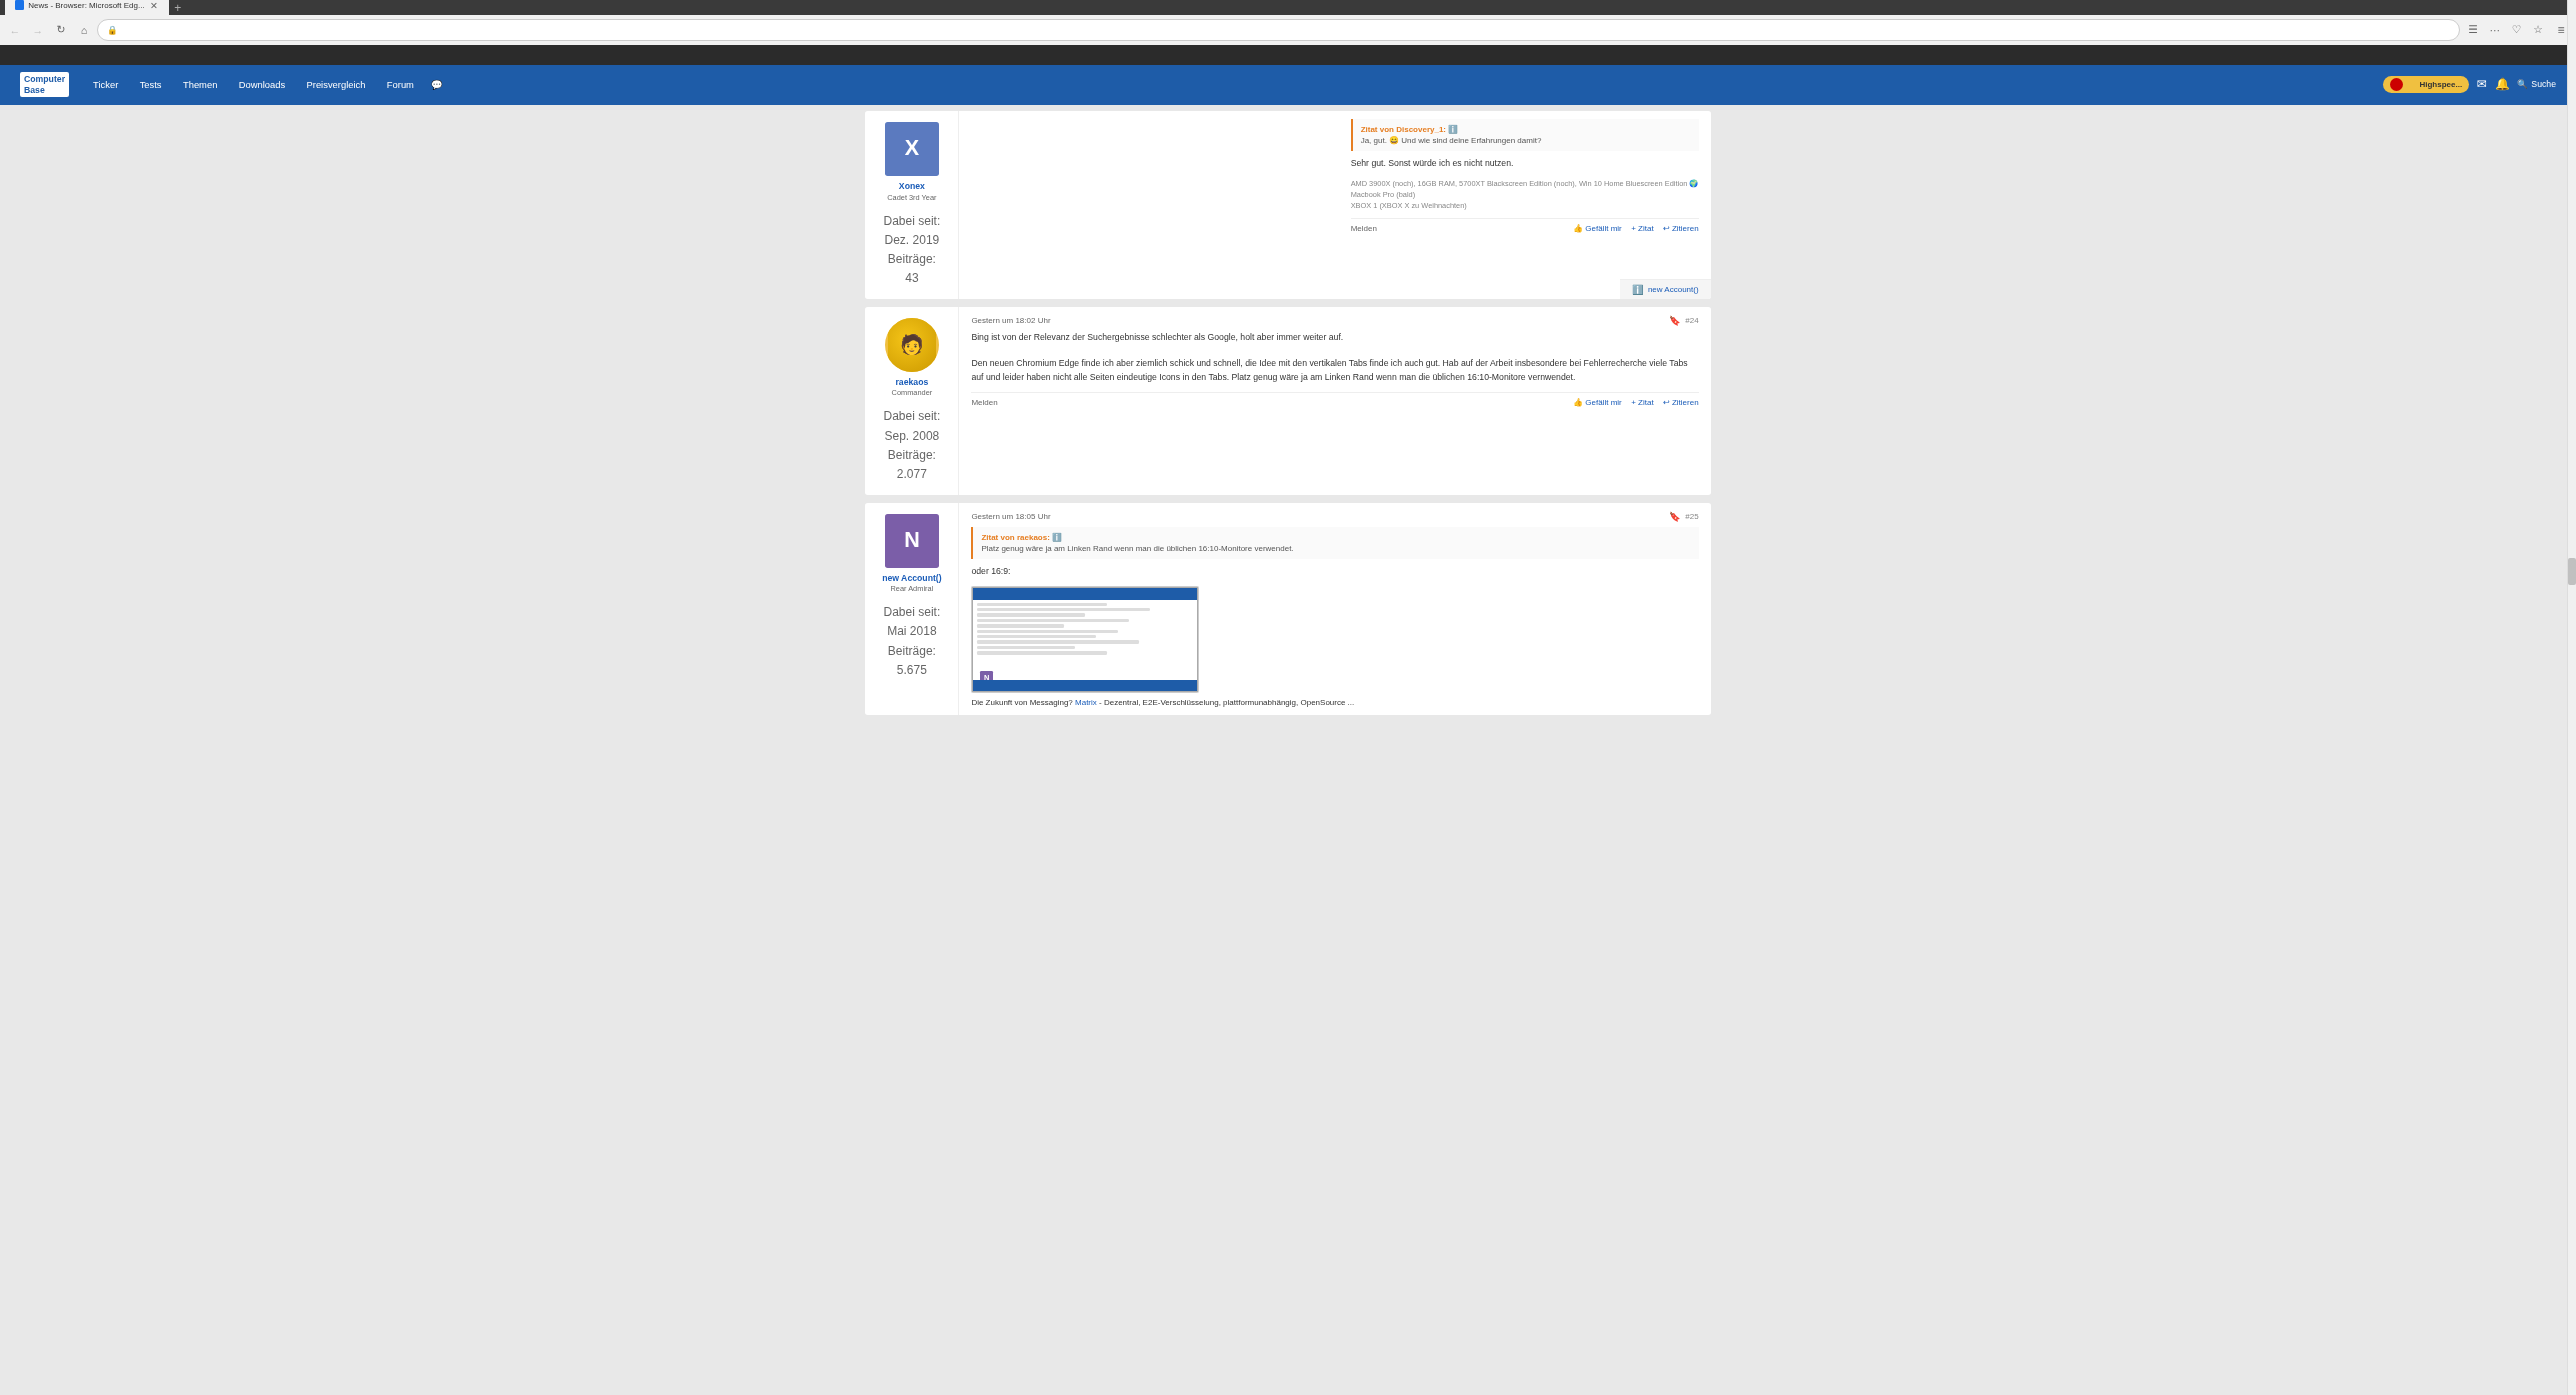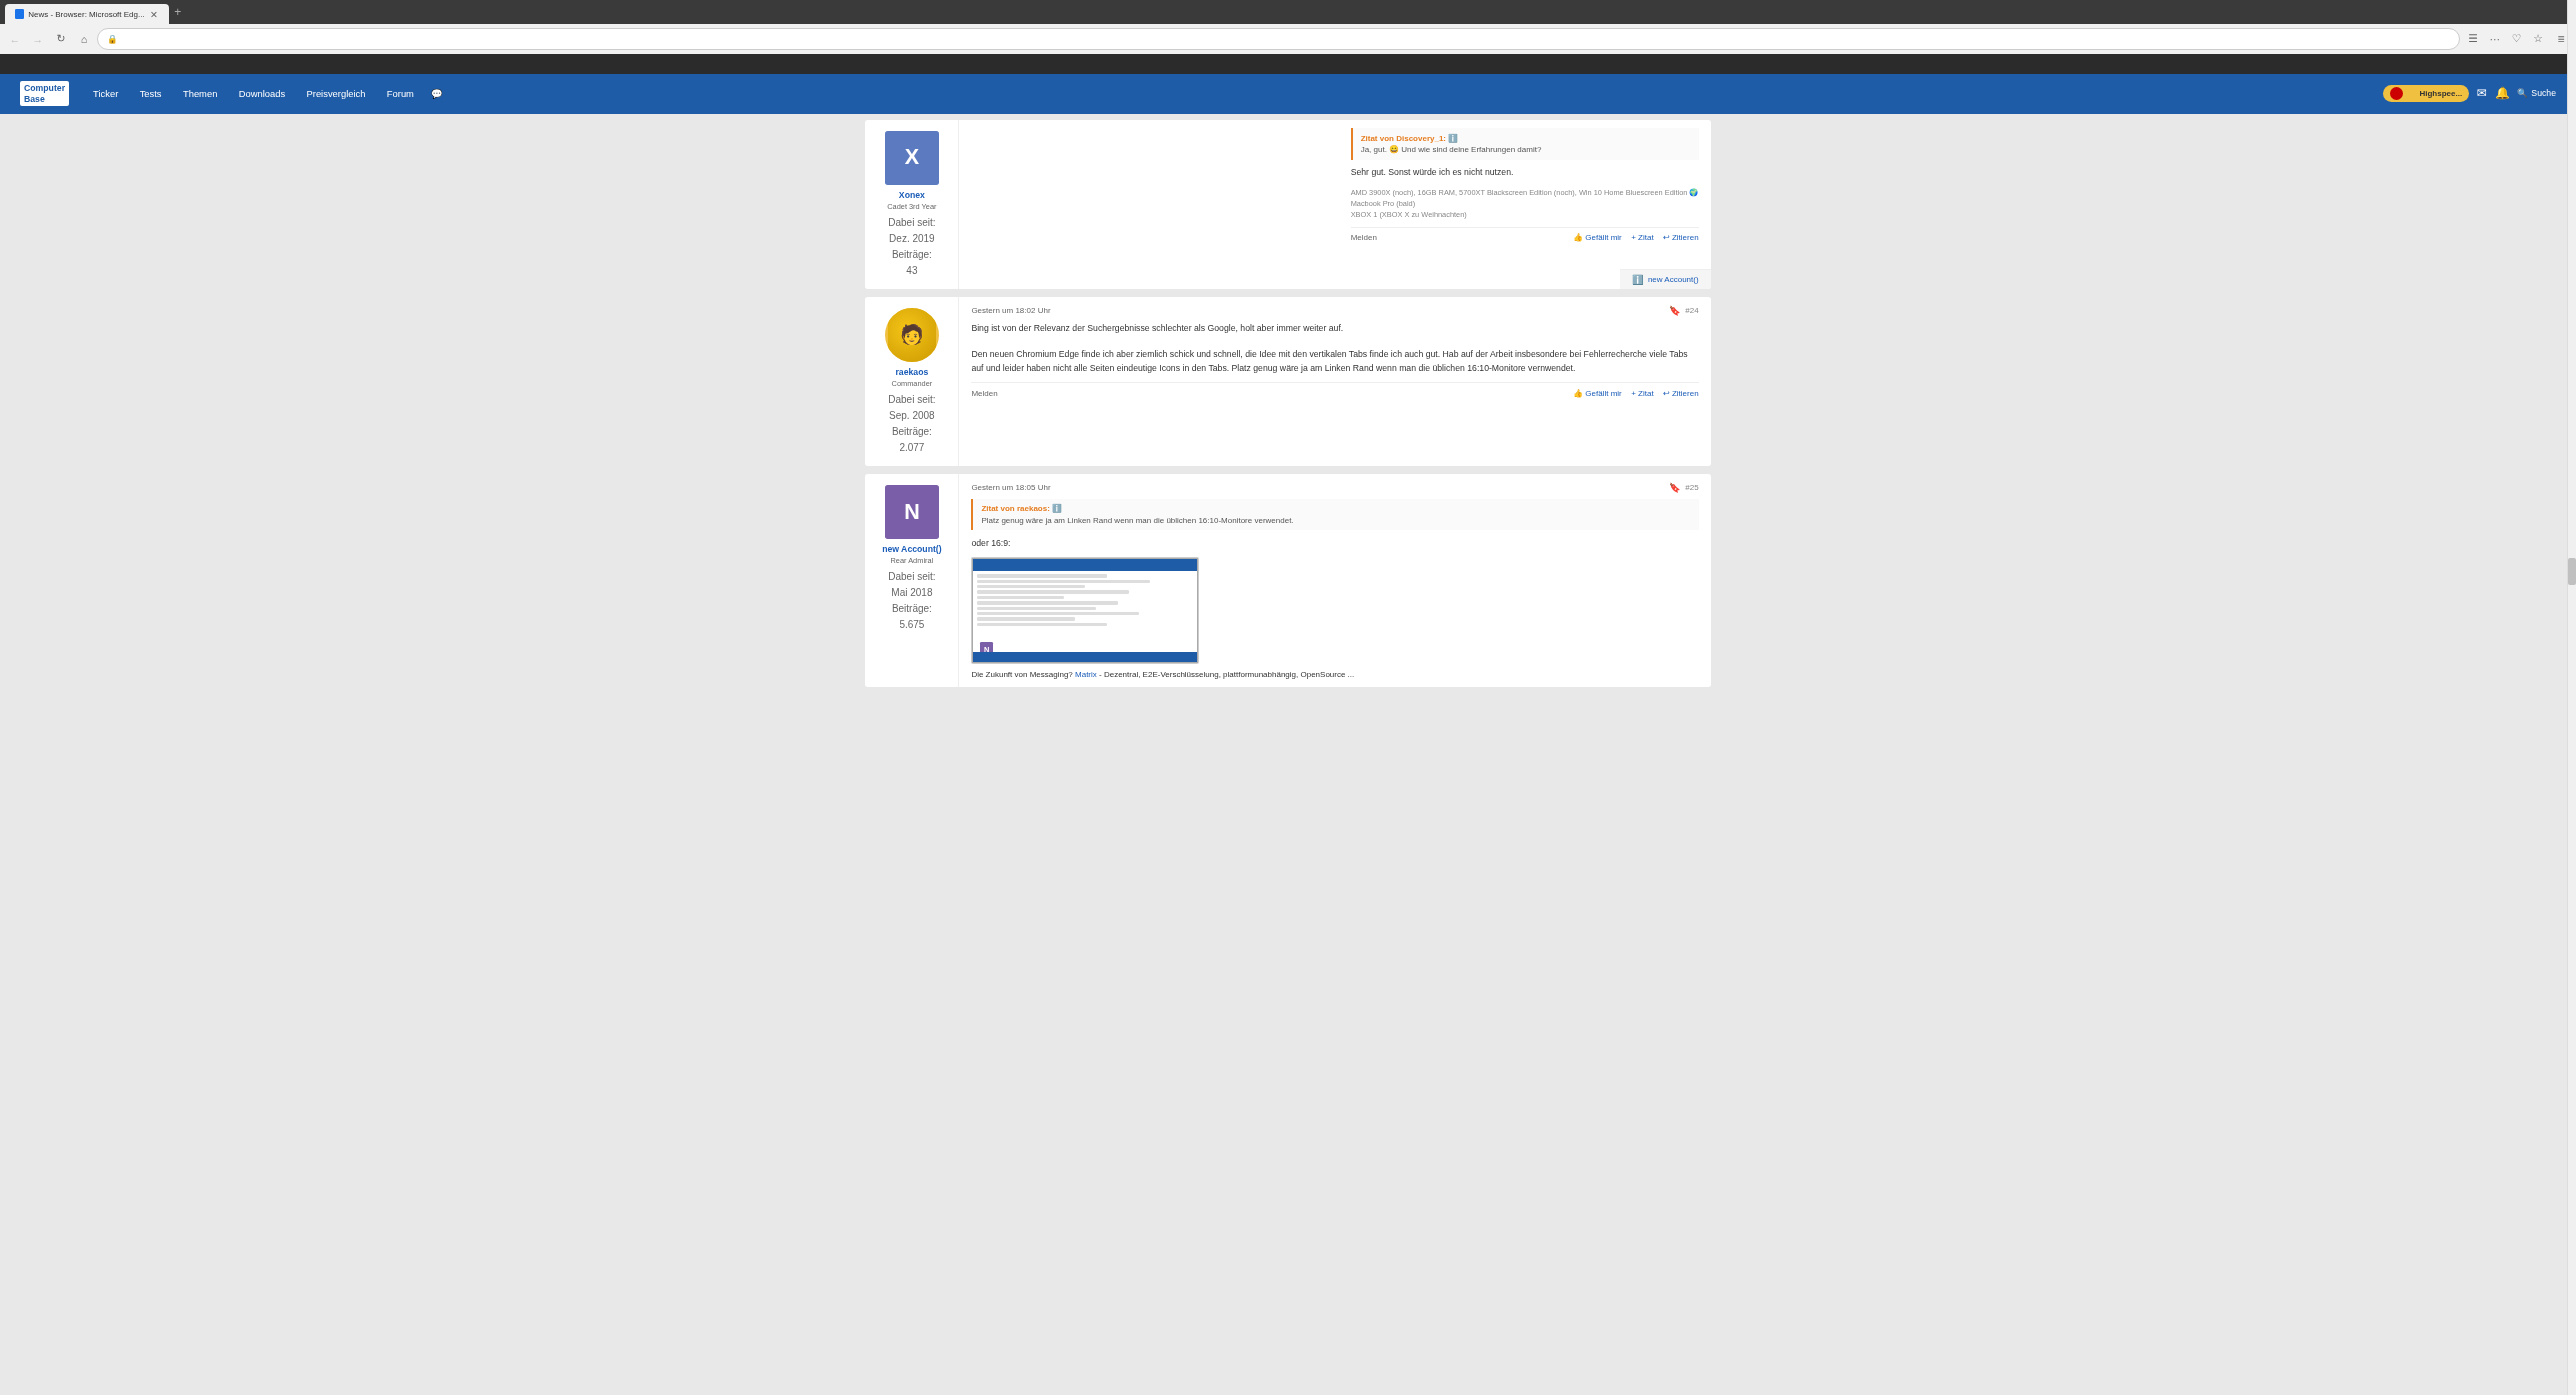--- a/index.html
+++ b/index.html
@@ -3,21 +3,21 @@
   <meta charset="utf-8">
   <style>
     * { margin: 0; padding: 0; box-sizing: border-box; }
     body { font-family: Arial, sans-serif; font-size: 8.7px; background: #e8e8e8; color: #333; }
 
     
     .browser-frame { width: 100%; background: #3c3c3c; }
     .tab-bar {
       display: flex;
       align-items: flex-end;
-      height: 24px;
+      height: 15px;
       background: #3a3a3a;
       padding: 0 5.4px;
     }
     .tab-active {
       background: #f1f1f1;
       border-radius: 4px 4px 0 0;
       padding: 4px 9.4px;
       font-size: 8px;
       color: #333;
       display: flex;
@@ -212,21 +212,21 @@
     }
     .avatar-x { background: #5b7abf; }
     .avatar-raekaos { background: #f0c040; border-radius: 50%; overflow: hidden; }
     .author-name {
       font-weight: bold;
       font-size: 8.7px;
       color: #1a5cb8;
       margin-bottom: 1.3px;
     }
     .author-rank { font-size: 7.4px; color: #666; margin-bottom: 4px; }
-    .author-meta { font-size: 10px; color: #666; line-height: 1.6; }
+    .author-meta { font-size: 12px; color: #666; line-height: 1.6; margin-top: 6px; }
 
     .post-body-col {
       flex: 1;
       padding: 8px 12px;
       min-width: 0;
     }
     .post-header {
       display: flex;
       align-items: center;
       justify-content: space-between;

